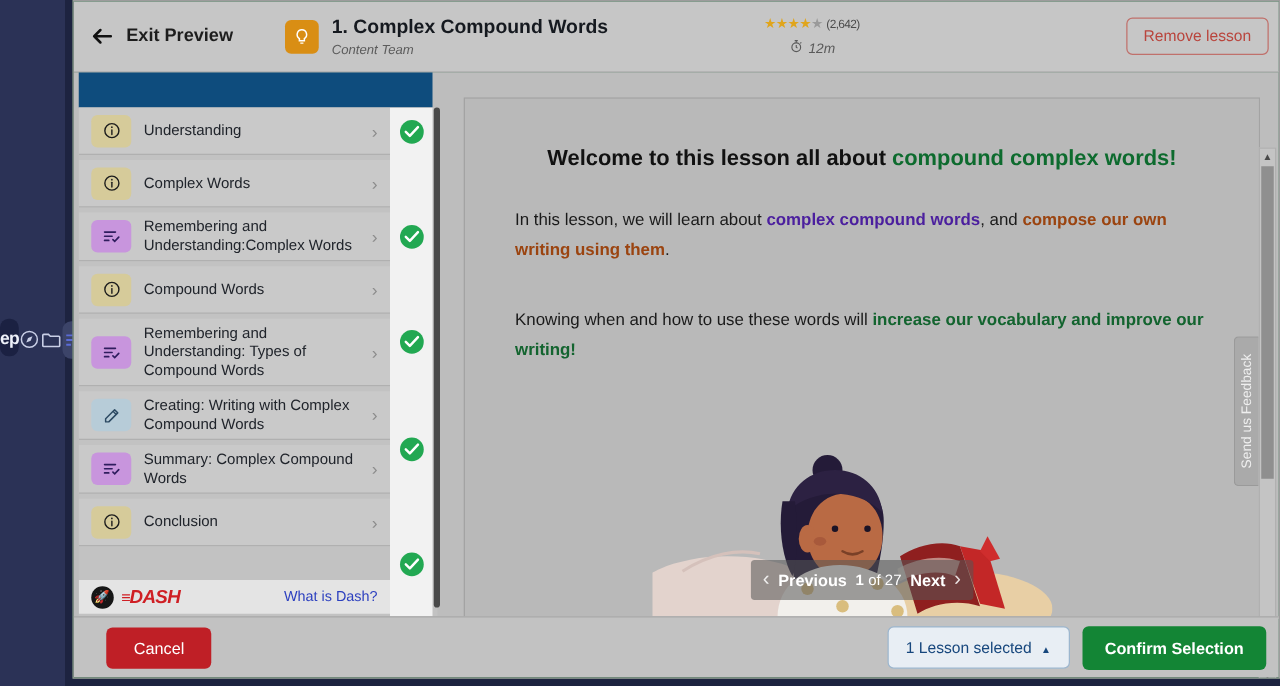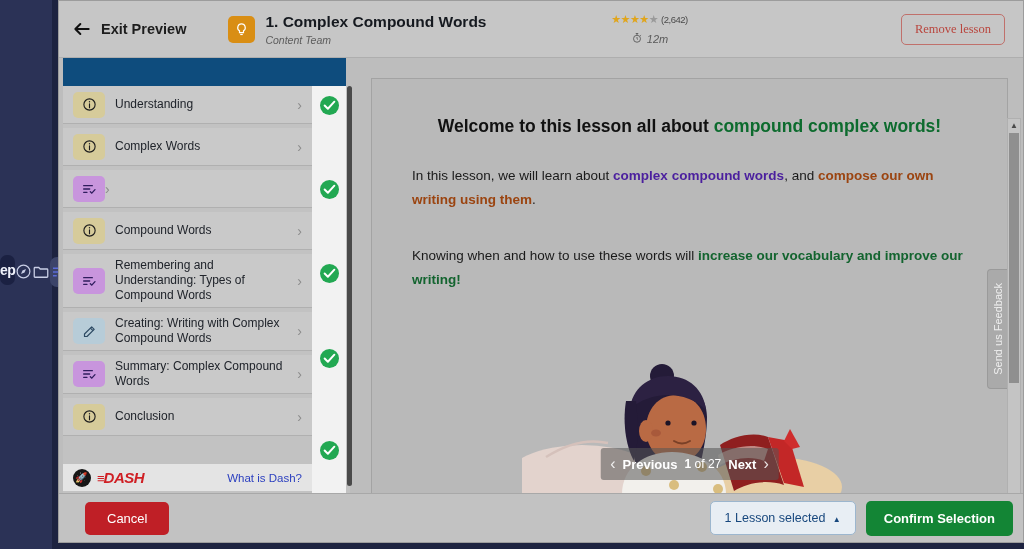--- a/index.html
+++ b/index.html
@@ -68,24 +68,24 @@
   .hdr-title { font-size: 15.5px; font-weight: bold; color: #15191f; line-height: 19px; }
   .hdr-sub { font-size: 10.5px; font-style: italic; color: #5c5c5c; margin-top: 3px; }
   .hdr-meta { margin-left: 88px; text-align: center; width: 150px; }
   .stars { font-size: 11px; letter-spacing: -0.5px; }
   .star-on { color: #e0a51c; }
   .star-off { color: #9a9a9a; }
   .rating-count { font-size: 9.5px; color: #4b4b4b; margin-left: 3px; }
   .dur { font-size: 11px; font-style: italic; color: #5a5a5a; margin-top: 6px; display:flex; align-items:center; justify-content:center; gap:4px; }
   .hdr-spacer { flex: 1 1 auto; }
   .remove-btn {
-    margin-right: 20px; padding: 7px 13px;
+    margin-right: 10px; padding: 7px 13px;
     border: 1px solid #c0706b; border-radius: 5px;
     color: #b9453d; background: transparent;
-    font-size: 12.5px; font-family: Liberation Serif, serif;
+    font-size: 12.5px; font-family: Liberation Sans, sans-serif;
     cursor: pointer;
   }
 
   
   .body-area { position:absolute; left:0; top:57px; width:966px; height:437px; background:#bdbdbd; }
 
   
   .list-col { position:absolute; left:4px; top:0; width:287px; height:437px; }
   .list-topbar { height: 28px; background: #0e4c7d; width: 283px; }
   .list-scroll { position:relative; width: 287px; height: 409px; background:#c2c2c2; overflow:hidden; }
@@ -348,20 +348,21 @@
                   </svg>
                 </div>
               </div>
               <div class="lesson">
                 <div class="lesson-ic ic-quiz">
                   <svg width="16" height="16" viewBox="0 0 24 24" fill="none" stroke="#2f1d5e" stroke-width="2" stroke-linecap="round">
                     <path d="M4 7h13M4 12h9M4 17h5"></path>
                     <path d="M14 16l2.2 2.2L21 13"></path>
                   </svg>
                 </div>
+                <div class="lesson-label">Remembering and Understanding:Complex Words</div>
                 <div class="chev">›</div>
                 <div class="ck done" style="top: 94px;">
                   <svg width="13" height="11" viewBox="0 0 24 20" fill="none" stroke="#fff" stroke-width="3.6" stroke-linecap="round" stroke-linejoin="round">
                     <path d="M3 10l6 6L21 3"></path>
                   </svg>
                 </div>
               </div>
               <div class="lesson">
                 <div class="lesson-ic ic-info">
                   <svg width="15" height="15" viewBox="0 0 24 24" fill="none" stroke="#1d1d1d" stroke-width="1.8">

